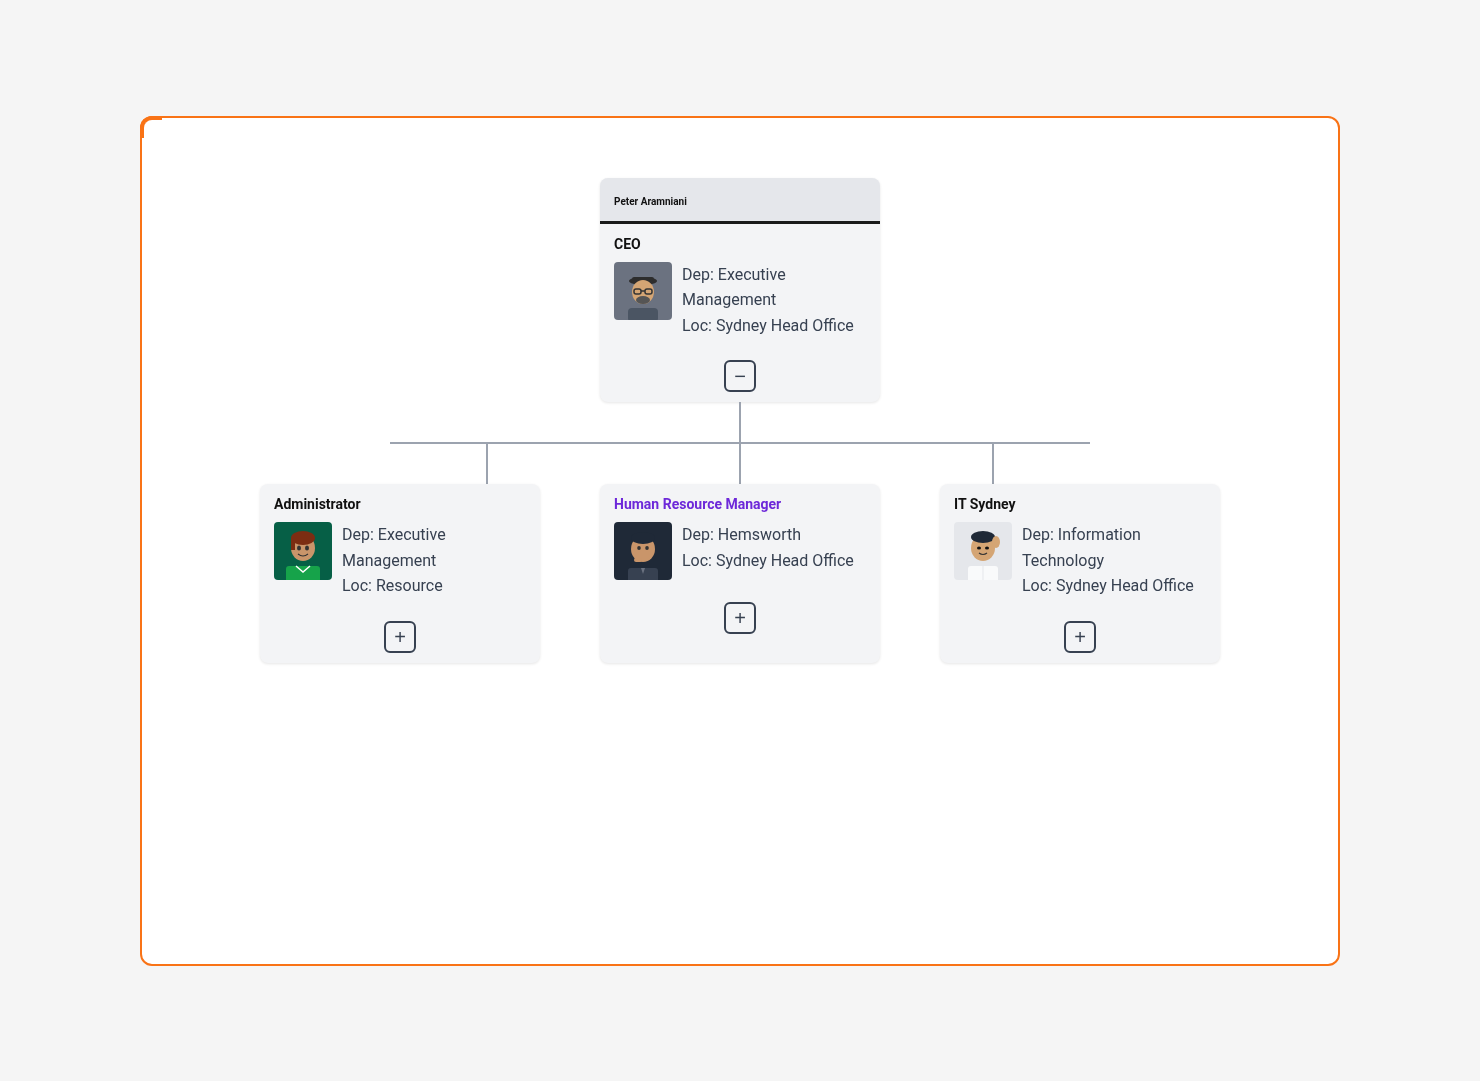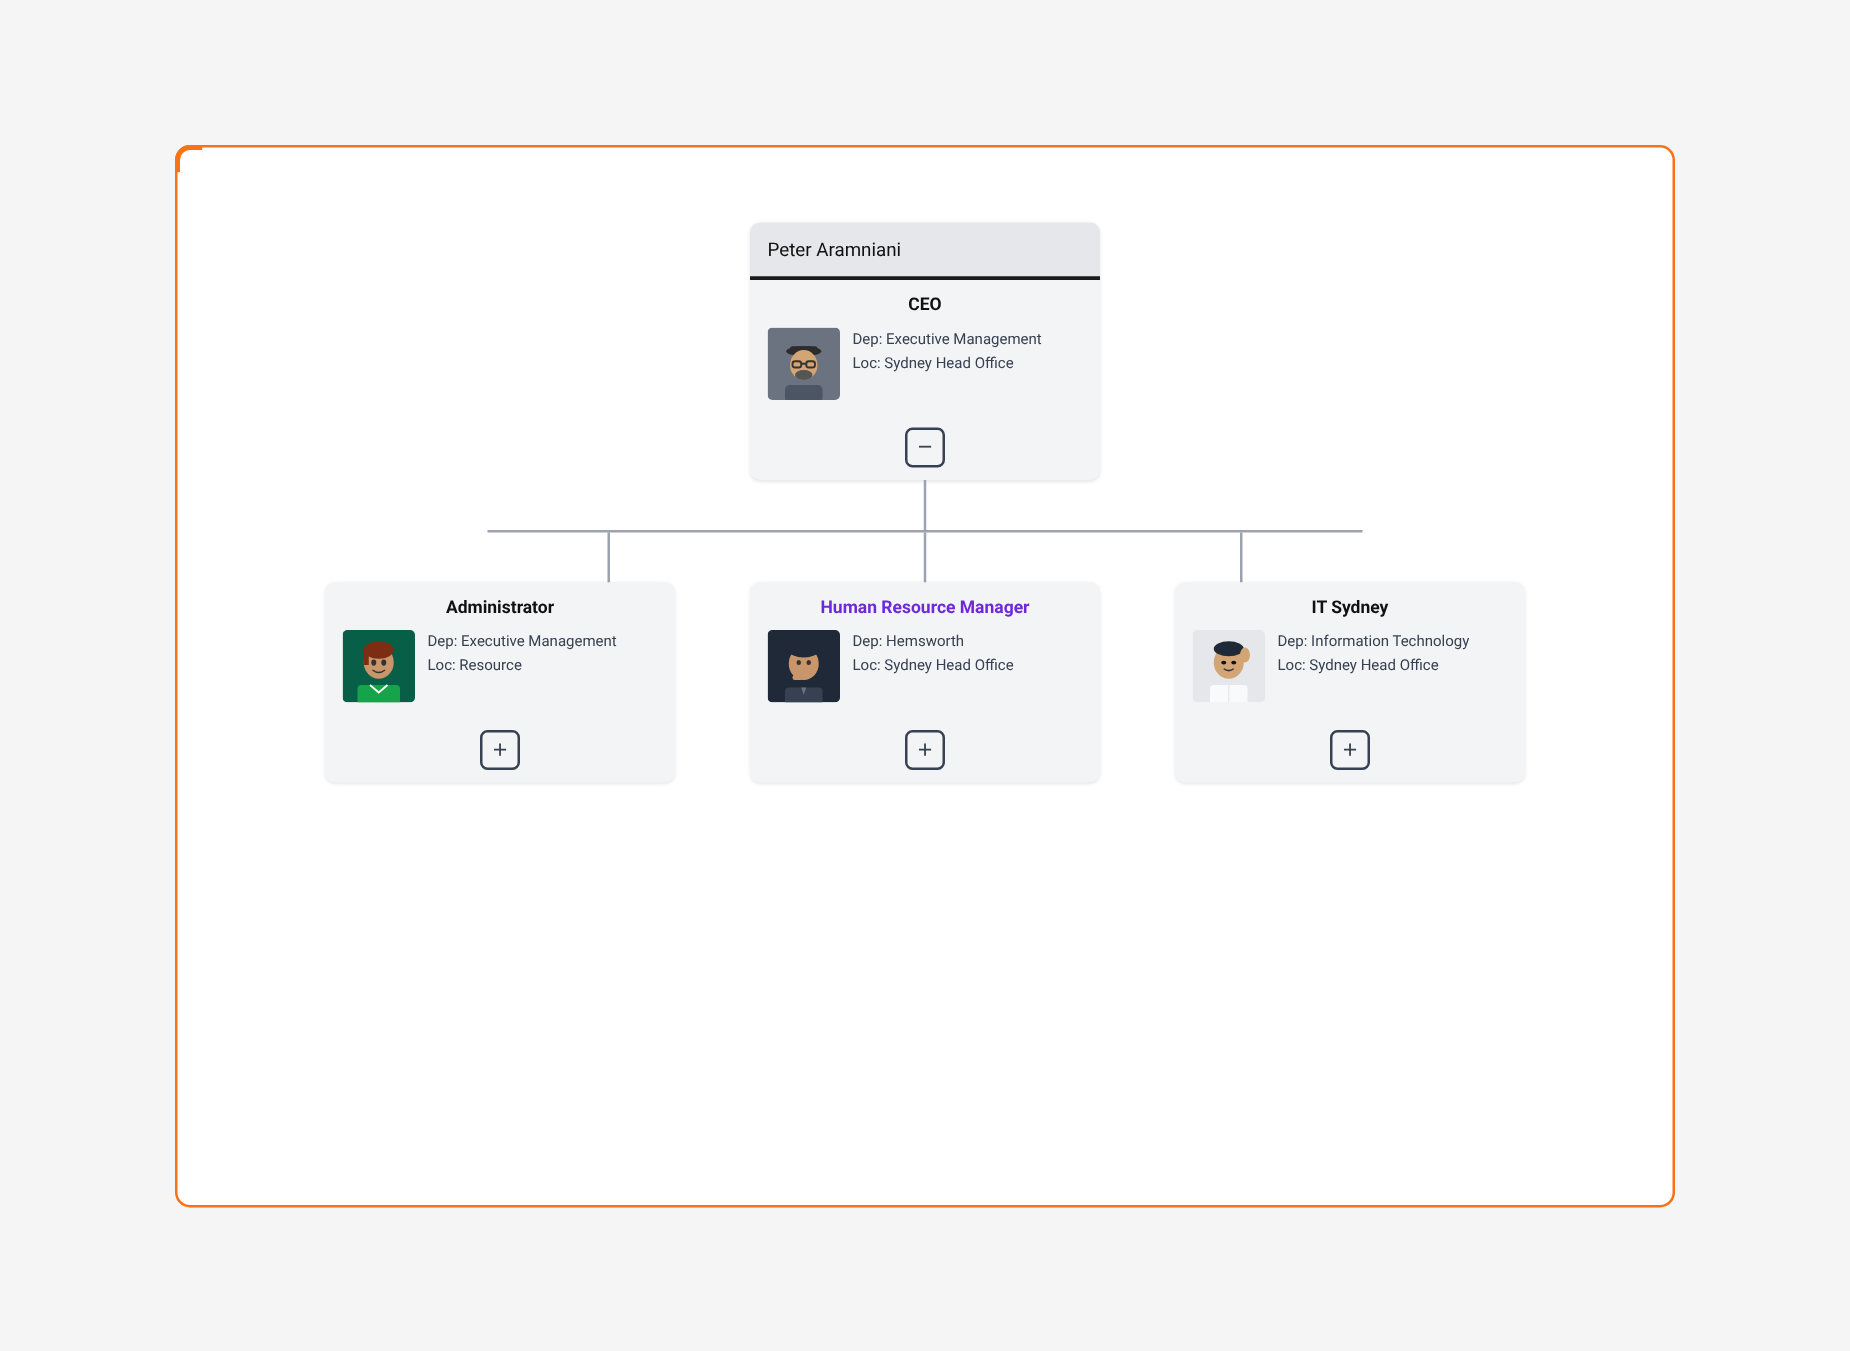--- a/index.html
+++ b/index.html
@@ -52,49 +52,48 @@
       box-shadow: 0 1px 3px rgba(0,0,0,0.1);
     }
 
     .card-header {
       background: #e5e7eb;
       padding: 12px 14px;
       border-bottom: 3px solid #1a1a1a;
     }
 
     .card-name {
-      font-size: 15px;
-      font-weight: 400;
+      font-size: 10px;
+      font-weight: 700;
       color: #111;
     }
 
     .card-body {
       padding: 12px 14px;
     }
 
     .card-role {
       font-size: 14px;
       font-weight: 700;
       color: #111;
       margin-bottom: 10px;
-      text-align: center;
     }
 
     .card-role.highlight {
       color: #6d28d9;
     }
 
     .card-info {
       display: flex;
       gap: 10px;
       align-items: flex-start;
     }
 
     .card-details {
-      font-size: 12px;
+      font-size: 16px;
       color: #374151;
       line-height: 1.6;
     }
 
     .card-footer {
       display: flex;
       justify-content: center;
       padding: 10px;
     }
 

